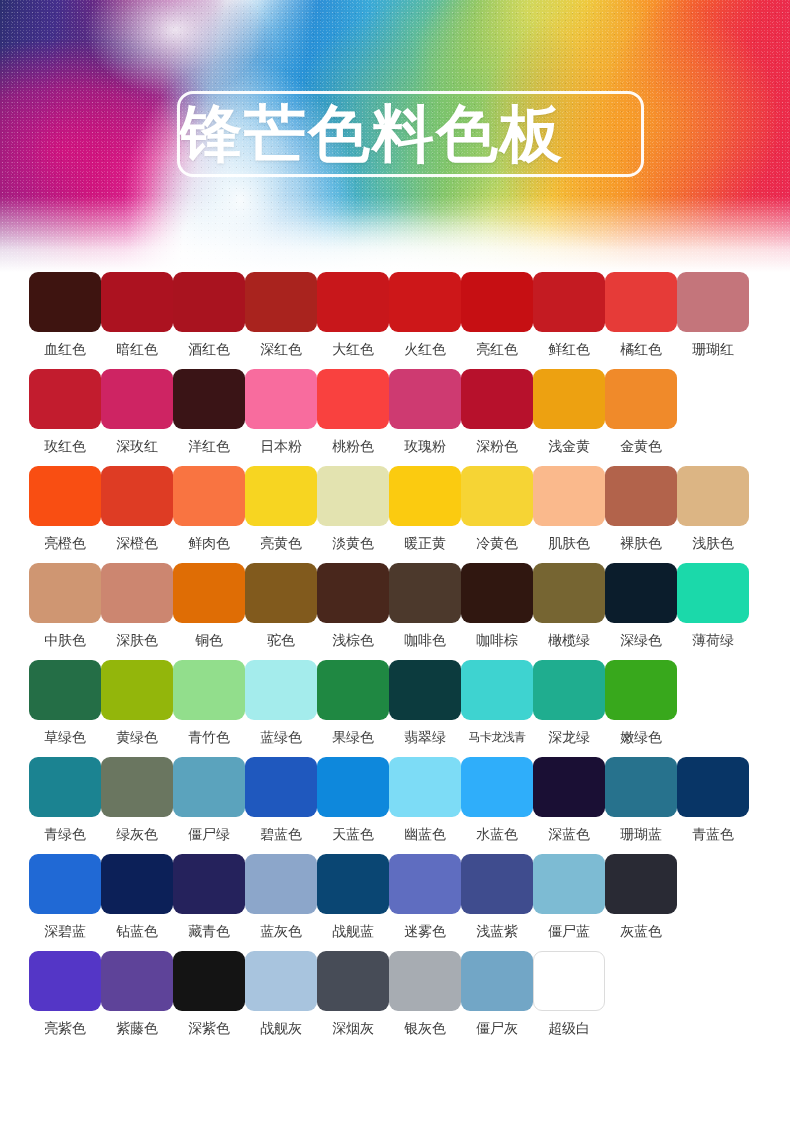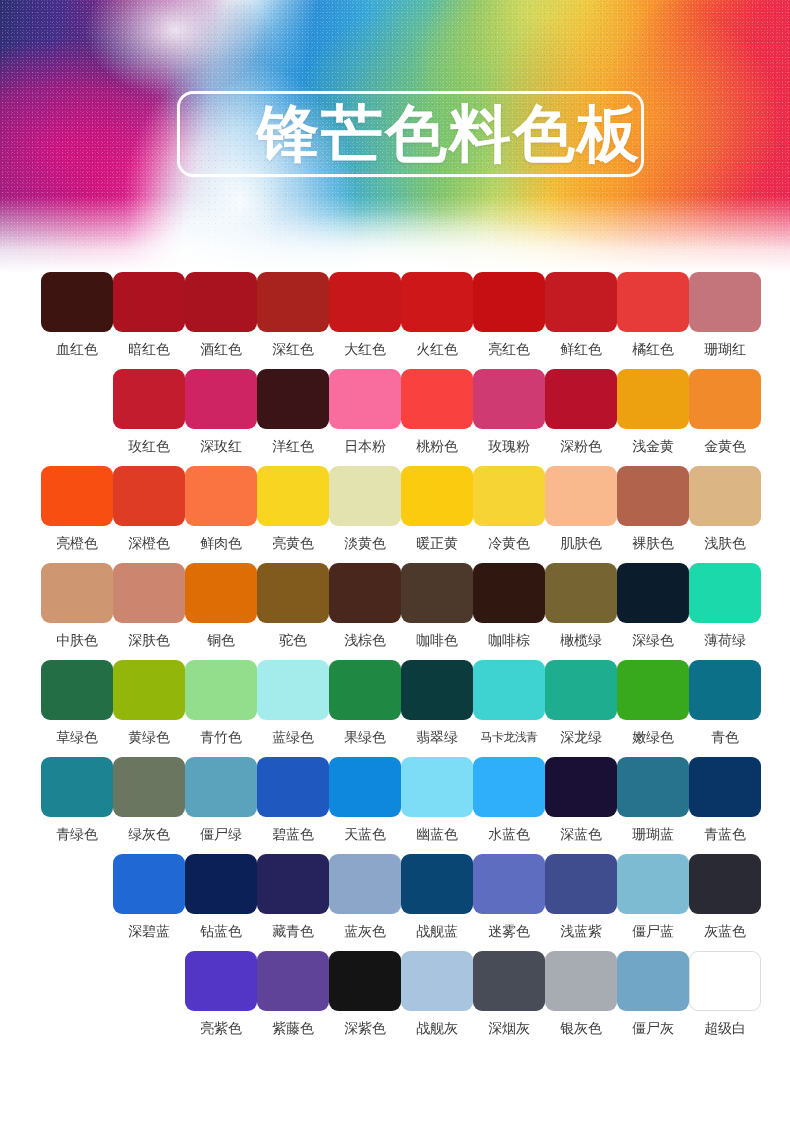--- a/index.html
+++ b/index.html
@@ -96,41 +96,41 @@
   .title-plate {
     position: absolute;
     left: 177px;
     top: 91px;
     width: 467px;
     height: 86px;
     border: 3px solid rgba(255,255,255,0.95);
     border-radius: 16px;
     display: flex;
     align-items: center;
-    justify-content: flex-end;
+    justify-content: flex-start;
   }
   .title-text {
     color: #ffffff;
     font-size: 62px;
     line-height: 1;
     font-weight: 700;
     letter-spacing: 2px;
     white-space: nowrap;
     text-shadow: 0 1px 3px rgba(0,0,0,0.10);
   }
 
   
   .grid {
     position: relative;
     width: 790px;
     padding: 0 29px;
   }
   .row {
     display: flex;
-    justify-content: flex-end;
+    justify-content: flex-start;
     margin-bottom: 0;
   }
   .cell {
     width: 72px;
     display: flex;
     flex-direction: column;
     align-items: center;
   }
   .chip {
     width: 72px;
@@ -365,24 +365,20 @@
           <div class="chip-label tight">马卡龙浅青</div>
         </div>
         <div class="cell">
           <div class="chip" style="background: rgb(31, 173, 143);"></div>
           <div class="chip-label">深龙绿</div>
         </div>
         <div class="cell">
           <div class="chip" style="background: rgb(56, 168, 28);"></div>
           <div class="chip-label">嫩绿色</div>
         </div>
-        <div class="cell">
-          <div class="chip" style="background: rgb(12, 112, 137);"></div>
-          <div class="chip-label">青色</div>
-        </div>
       </div>
       <div class="row">
         <div class="cell">
           <div class="chip" style="background: rgb(27, 131, 145);"></div>
           <div class="chip-label">青绿色</div>
         </div>
         <div class="cell">
           <div class="chip" style="background: rgb(106, 118, 96);"></div>
           <div class="chip-label">绿灰色</div>
         </div>

